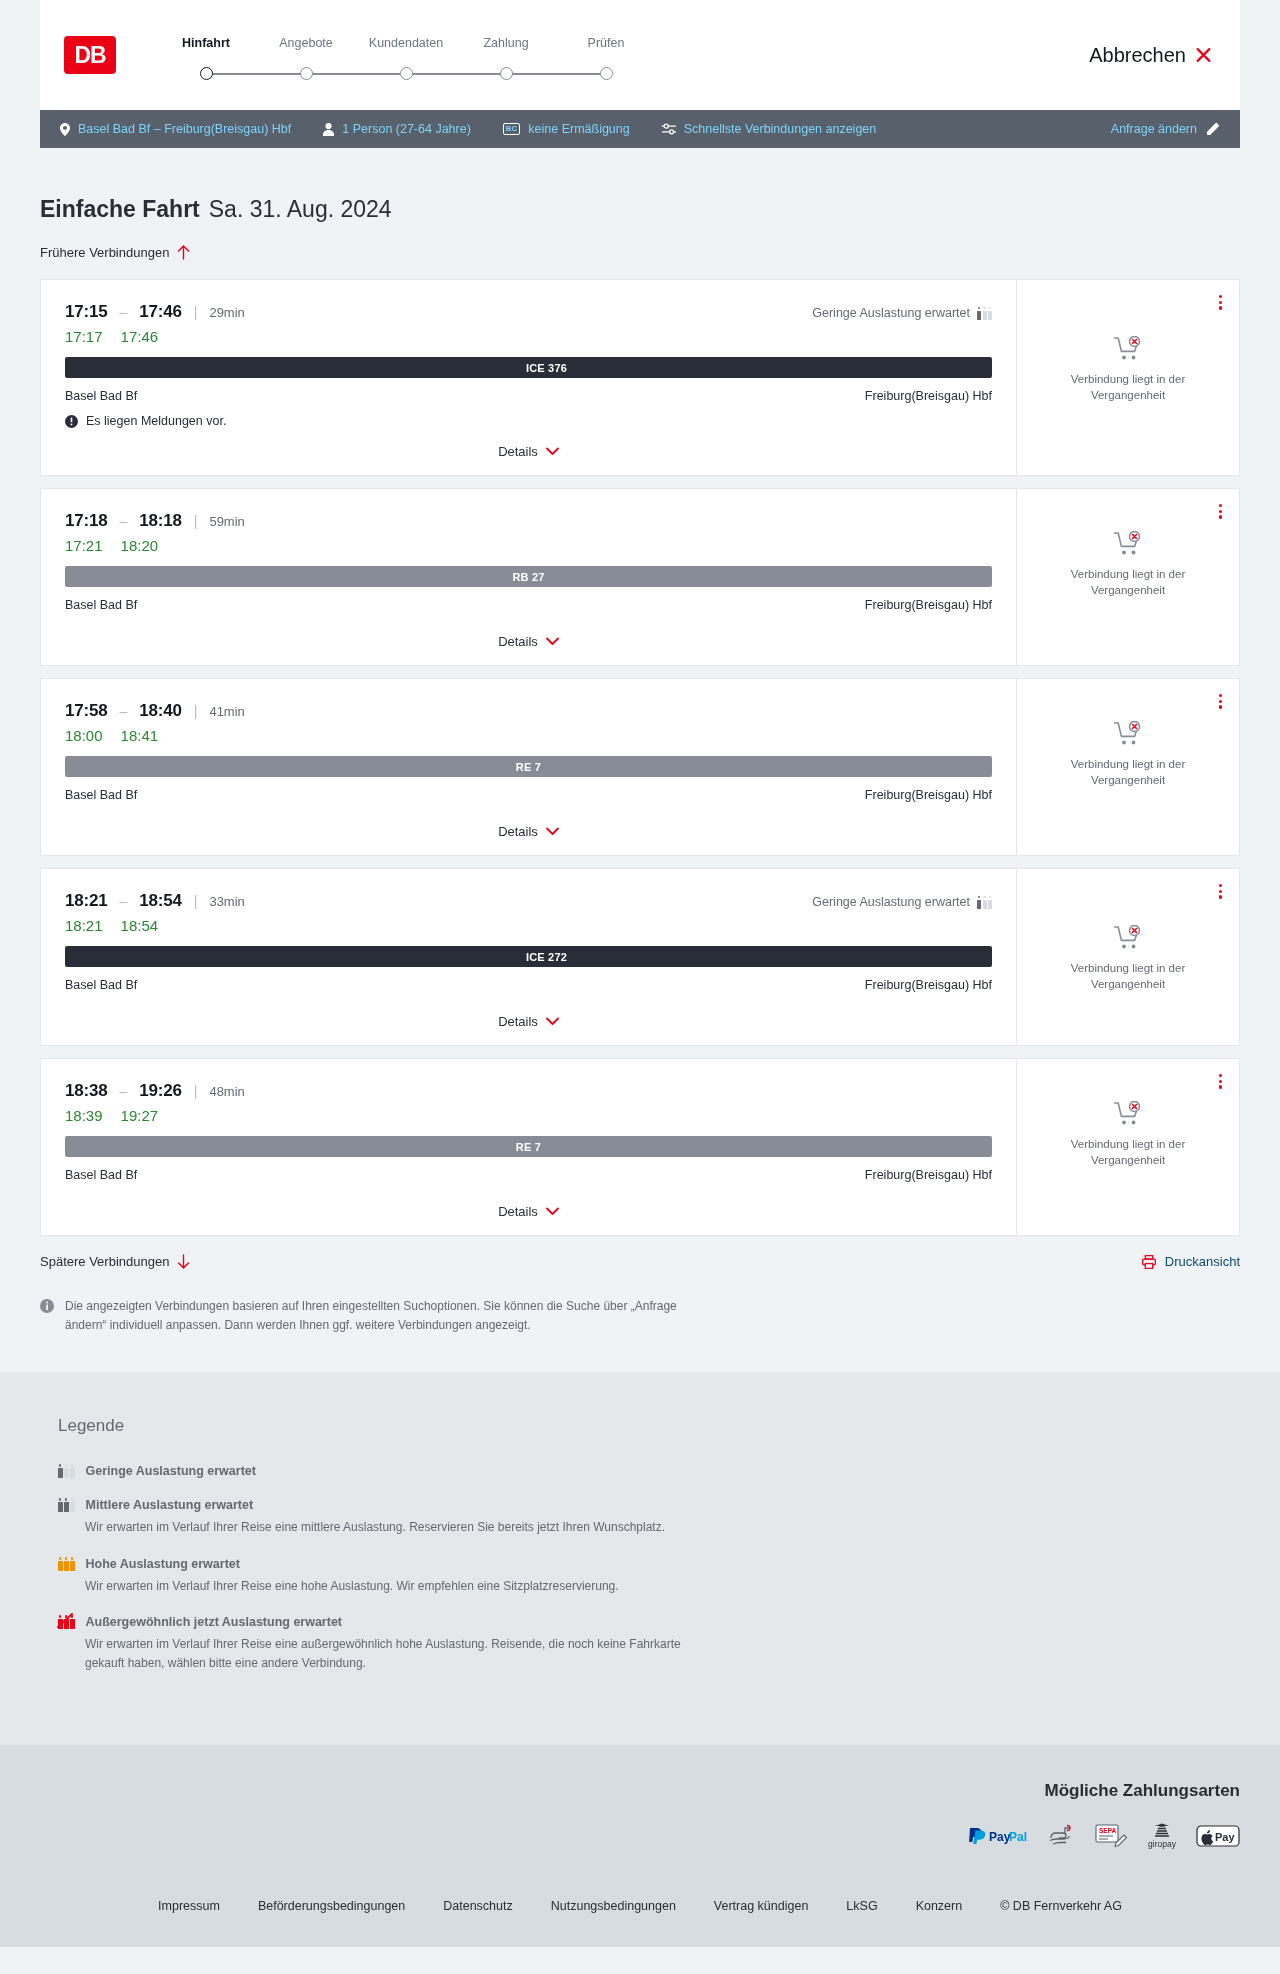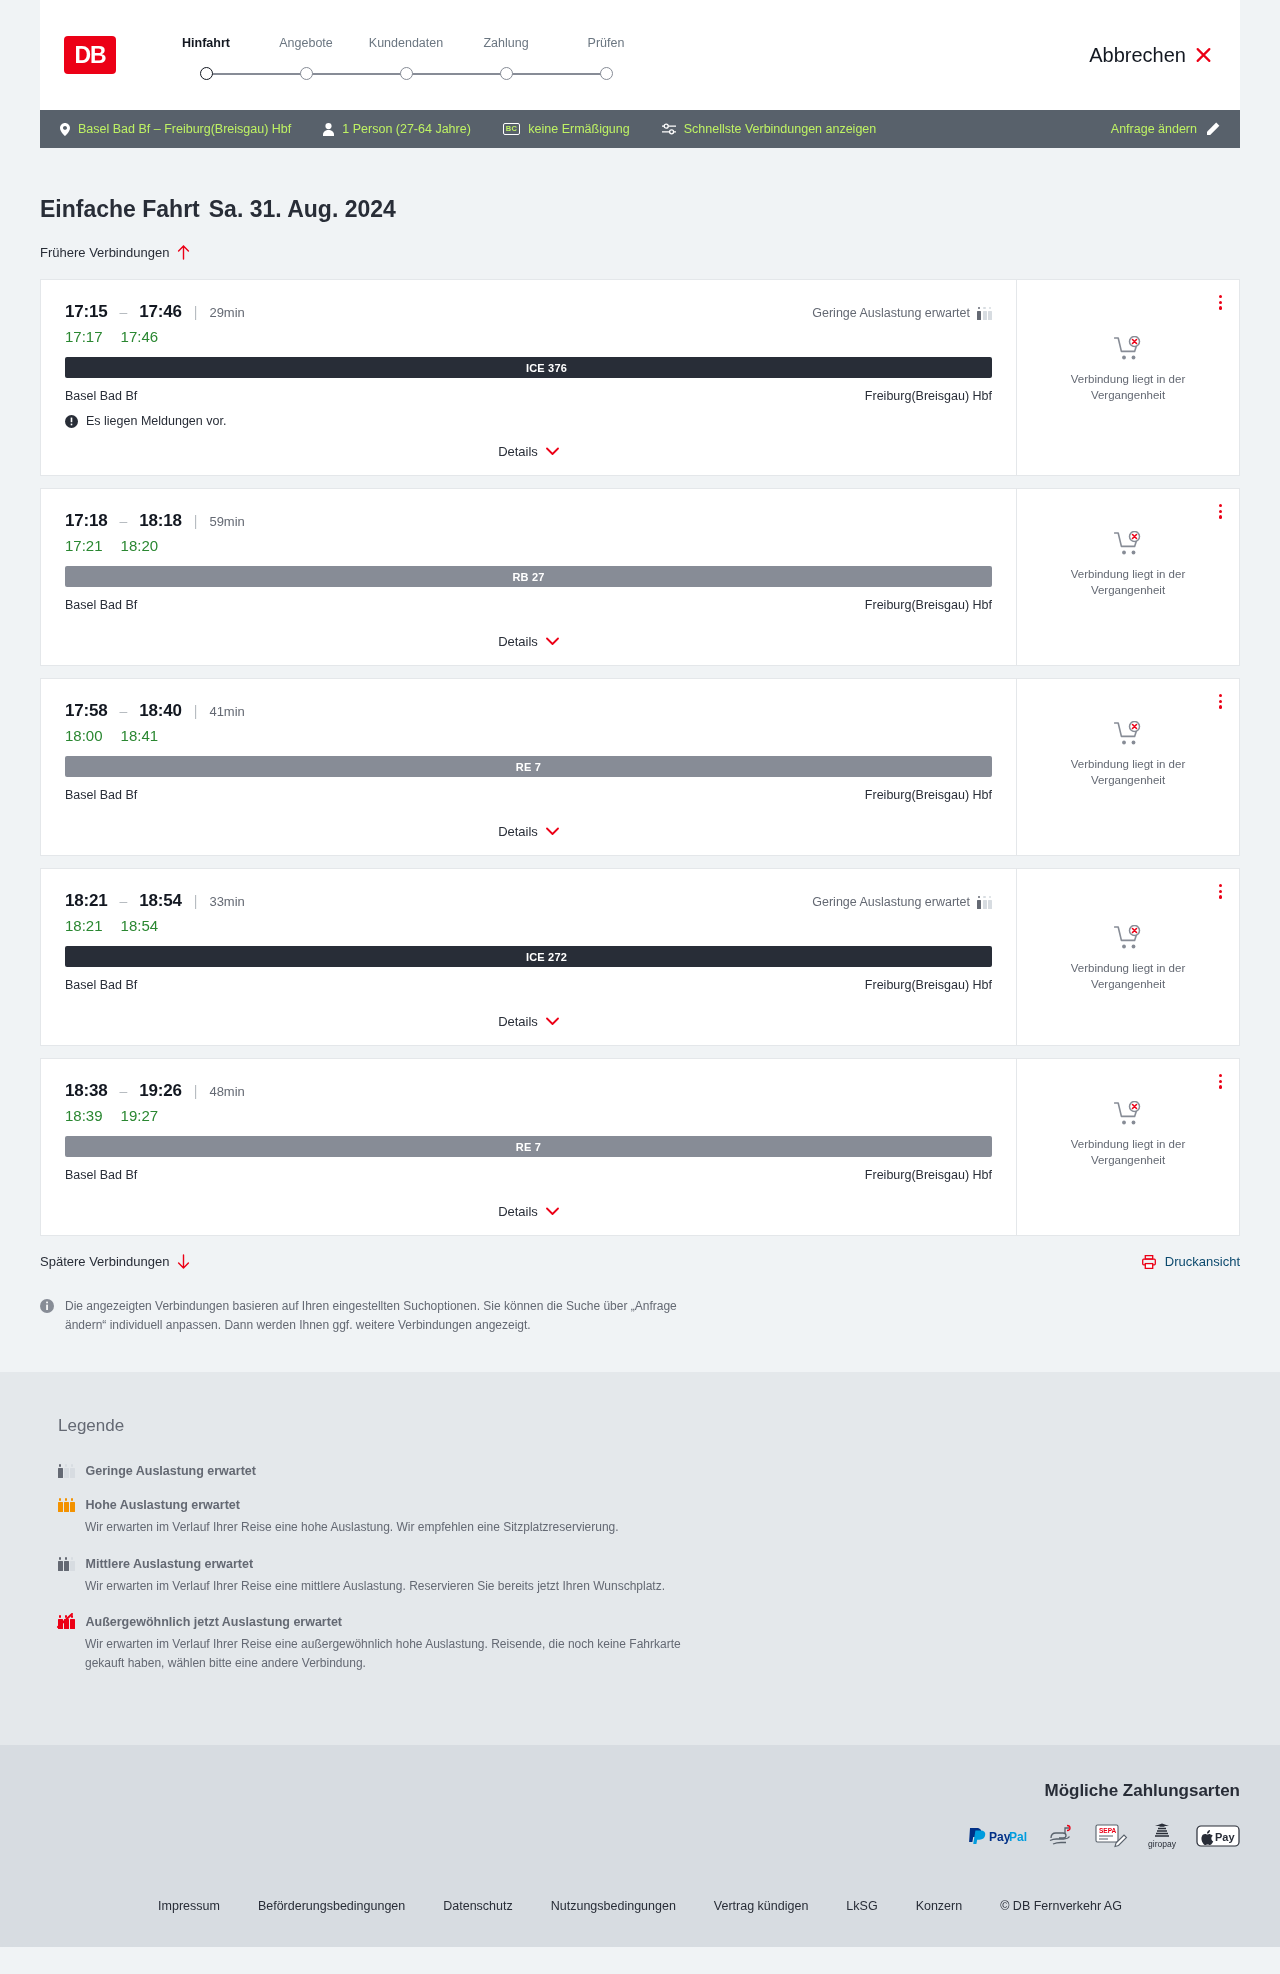--- a/index.html
+++ b/index.html
@@ -122,21 +122,21 @@
   .x-icon { width: 17px; height: 17px; }
 
   
   .searchbar-wrap { padding: 0 40px; }
   .searchbar {
     background: #58616b;
     height: 38px;
     display: flex;
     align-items: center;
     padding: 14px 20px;
-    color: #bef264;
+    color: #7dd3fc;
     font-size: 12.5px;
     gap: 0;
   }
   .sb-item {
     display: flex;
     align-items: center;
     gap: 8px;
     margin-right: 32px;
     white-space: nowrap;
   }
@@ -164,21 +164,21 @@
 
   .page-title {
     padding-top: 48px;
     font-size: 23px;
     color: #282d37;
     display: flex;
     align-items: baseline;
     gap: 9px;
   }
   .page-title strong { font-weight: bold; }
-  .page-title span { font-weight: bold; }
+  .page-title span { font-weight: normal; }
 
   .nav-link {
     display: inline-flex;
     align-items: center;
     gap: 8px;
     font-size: 13px;
     color: #282d37;
     margin-top: 22px;
     cursor: pointer;
   }
@@ -856,39 +856,39 @@
         <i class="occ-bar b2 off"></i>
         <i class="occ-bar b3 off"></i>
       </span>
       <span class="legend-head-label">Geringe Auslastung erwartet</span>
     </div>
   </div>
 
   <div class="legend-item">
     <div class="legend-head">
       <span class="occ-icon lg">
+        <i class="occ-bar b1 on"></i>
+        <i class="occ-bar b2 on"></i>
+        <i class="occ-bar b3 off"></i>
+      </span>
+      <span class="legend-head-label">Mittlere Auslastung erwartet</span>
+    </div>
+    <div class="legend-desc">Wir erwarten im Verlauf Ihrer Reise eine mittlere Auslastung. Reservieren Sie bereits jetzt Ihren Wunschplatz.</div>
+  </div>
+
+  <div class="legend-item">
+    <div class="legend-head">
+      <span class="occ-icon lg">
         <i class="occ-bar b1 orange"></i>
         <i class="occ-bar b2 orange"></i>
         <i class="occ-bar b3 orange"></i>
       </span>
       <span class="legend-head-label">Hohe Auslastung erwartet</span>
     </div>
     <div class="legend-desc">Wir erwarten im Verlauf Ihrer Reise eine hohe Auslastung. Wir empfehlen eine Sitzplatzreservierung.</div>
-  </div>
-
-  <div class="legend-item">
-    <div class="legend-head">
-      <span class="occ-icon lg">
-        <i class="occ-bar b1 on"></i>
-        <i class="occ-bar b2 on"></i>
-        <i class="occ-bar b3 off"></i>
-      </span>
-      <span class="legend-head-label">Mittlere Auslastung erwartet</span>
-    </div>
-    <div class="legend-desc">Wir erwarten im Verlauf Ihrer Reise eine mittlere Auslastung. Reservieren Sie bereits jetzt Ihren Wunschplatz.</div>
   </div>
 
   <div class="legend-item">
     <div class="legend-head">
       <span class="occ-icon lg" style="position:relative;">
         <i class="occ-bar b1 red"></i>
         <i class="occ-bar b2 red"></i>
         <i class="occ-bar b3 red"></i>
         <svg width="18" height="16" viewBox="0 0 18 16" style="position:absolute;left:-2px;top:-2px;">
           <path d="M2 14 L16 1" stroke="#ec0016" stroke-width="2" stroke-linecap="round"></path>

